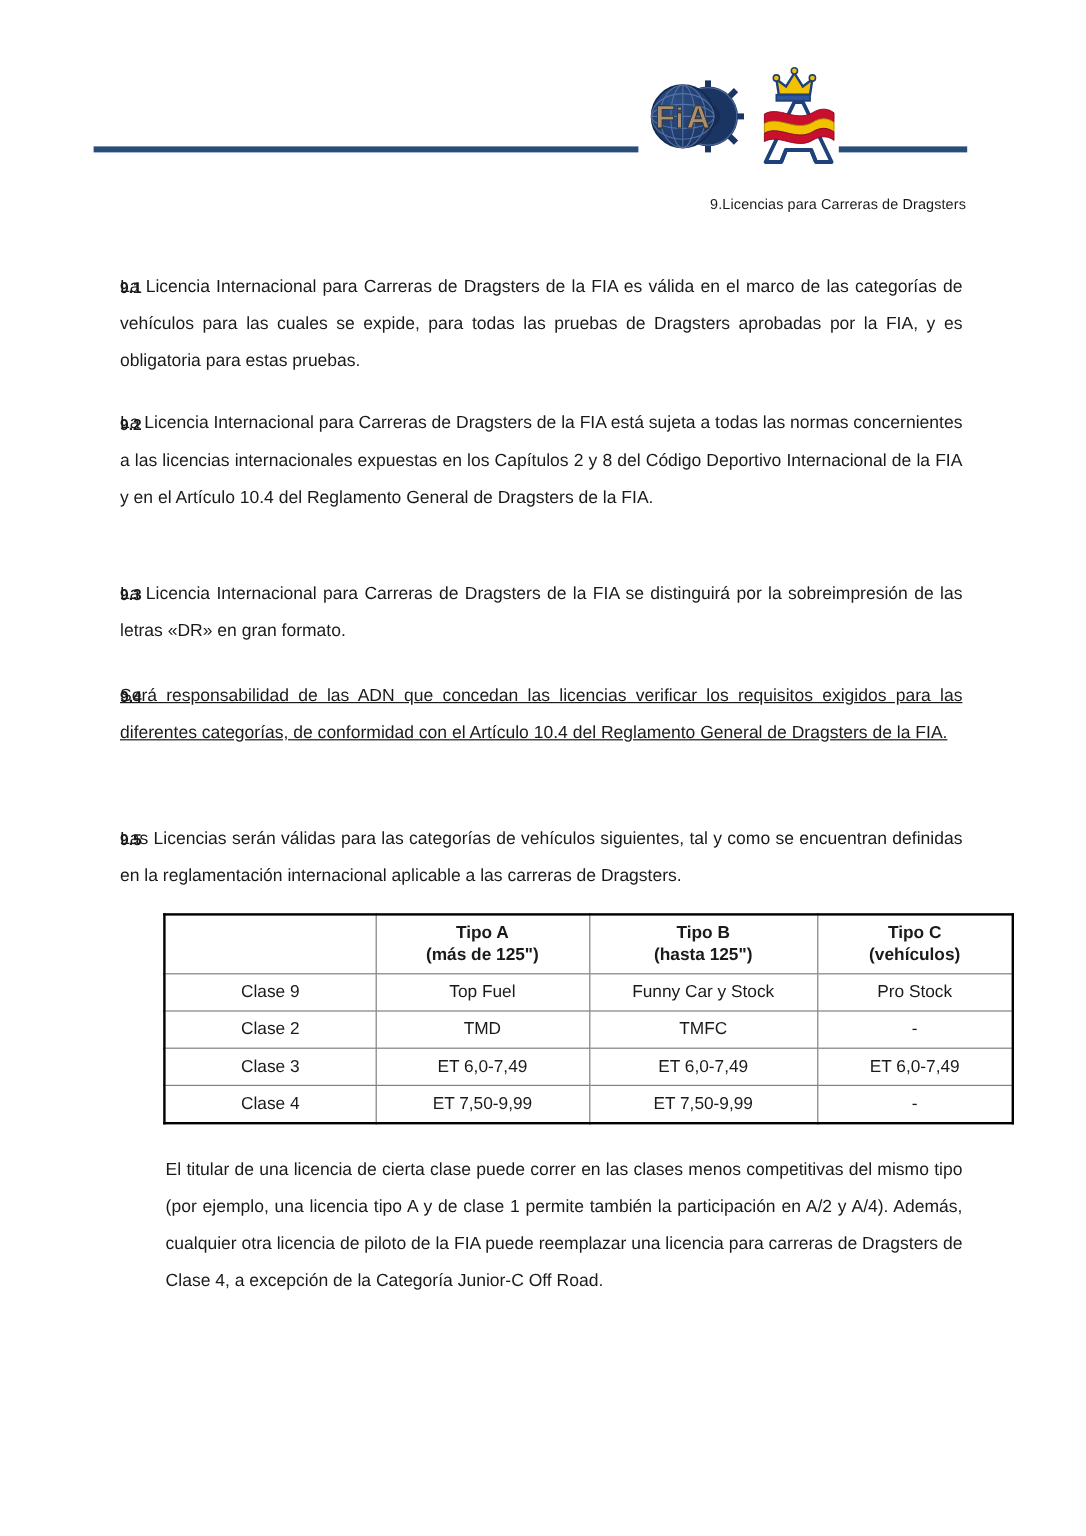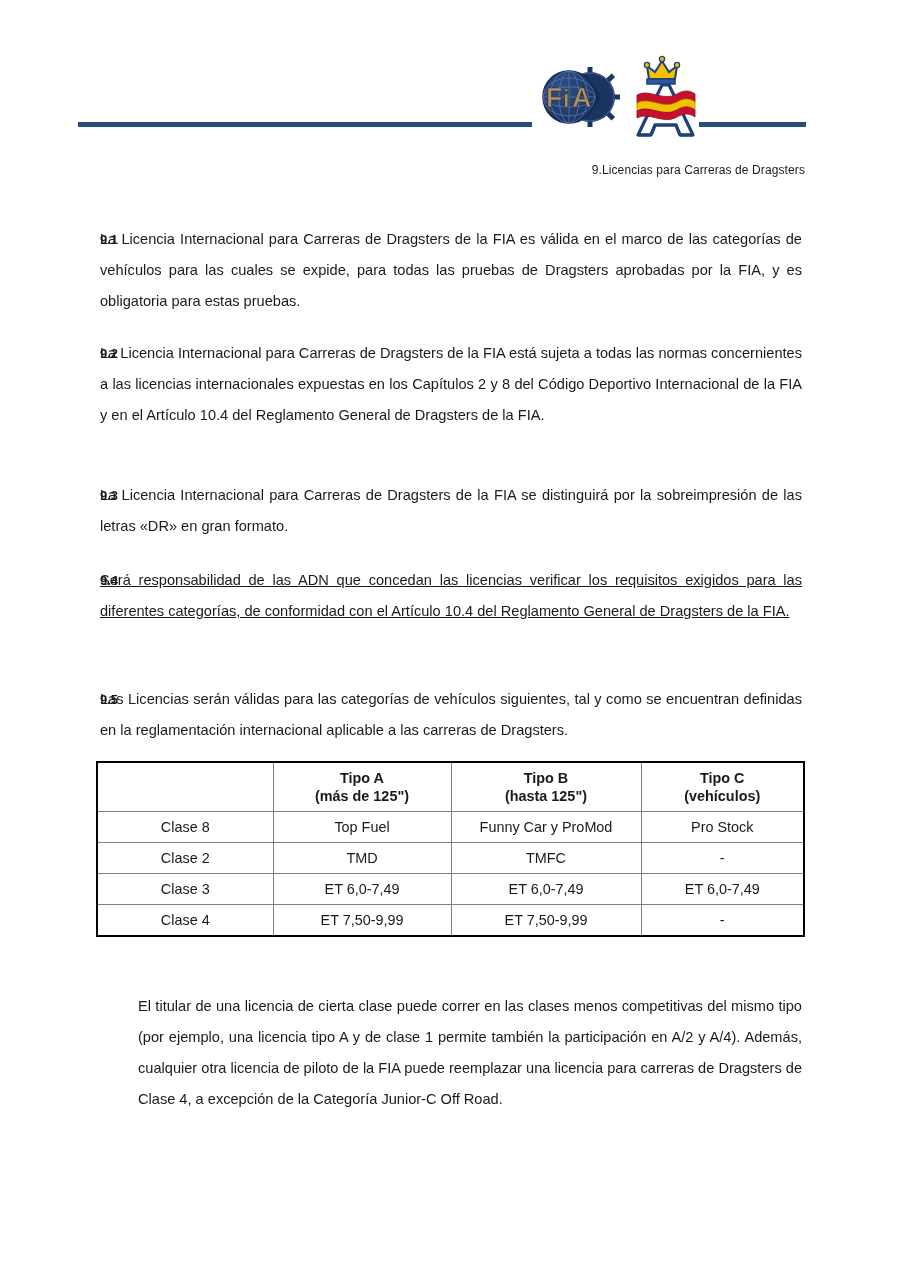--- a/index.html
+++ b/index.html
@@ -95,41 +95,42 @@
     left: 0;
     top: 0;
     width: 38px;
     font-weight: bold;
     font-size: 13px;
     text-align: left;
   }
   .para .body {
     display: block;
   }
-  .para .body.nolabel { margin-left: 38px; margin-top: 31px; }
+  .para .body.nolabel { margin-left: 38px; }
 
   #p91 { top: 224px; }
   #p92 { top: 338px; }
   #p93 { top: 480px; }
   #p94 { top: 565px; text-decoration: underline; }
   #p95 { top: 684px; }
   #pfinal { top: 960px; }
 
   
   .tbl-wrap {
     position: absolute;
     left: 96px;
     top: 761px;
     width: 707px;
   }
   table.classes {
     border-collapse: collapse;
     width: 707px;
     table-layout: fixed;
     border: 2.5px solid #000000;
+    margin-left: 40px;
   }
   table.classes td {
     border: 1px solid #808080;
     text-align: center;
     vertical-align: middle;
     font-size: 14.4px;
     padding: 0;
     height: 30px;
   }
   table.classes tr.head td {
@@ -282,23 +283,23 @@
             <span class="cell-l1">Tipo B</span>
             <span class="cell-l2">(hasta 125")</span>
           </td>
           <td>
             <span class="cell-l1">Tipo C</span>
             <span class="cell-l2">(vehículos)</span>
           </td>
         </tr>
 
         <tr>
-          <td>Clase 8</td>
+          <td>Clase 9</td>
           <td>Top Fuel</td>
-          <td>Funny Car y ProMod</td>
+          <td>Funny Car y Stock</td>
           <td>Pro Stock</td>
         </tr>
         <tr>
           <td>Clase 2</td>
           <td>TMD</td>
           <td>TMFC</td>
           <td>-</td>
         </tr>
         <tr>
           <td>Clase 3</td>

